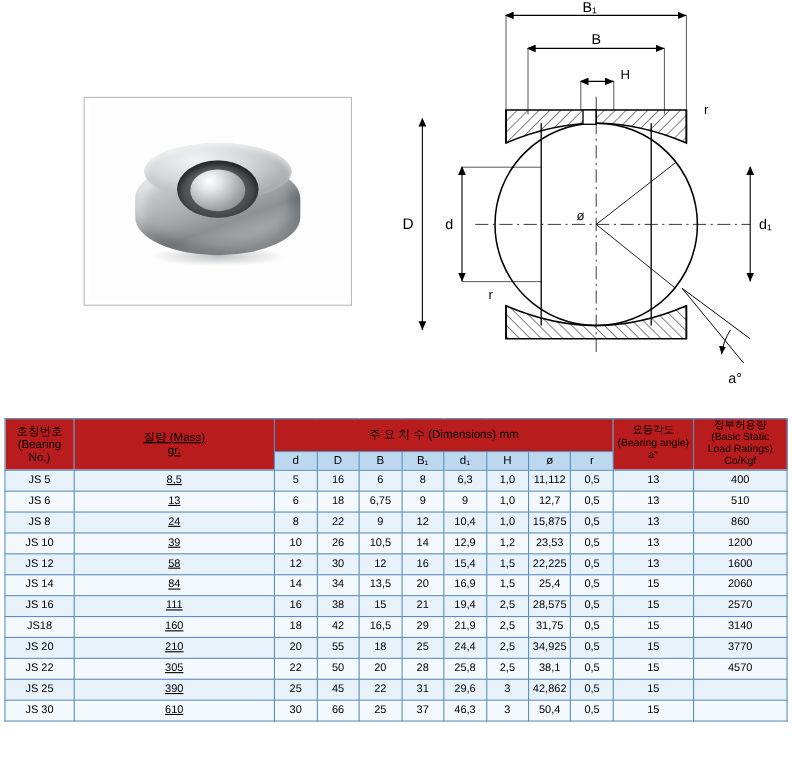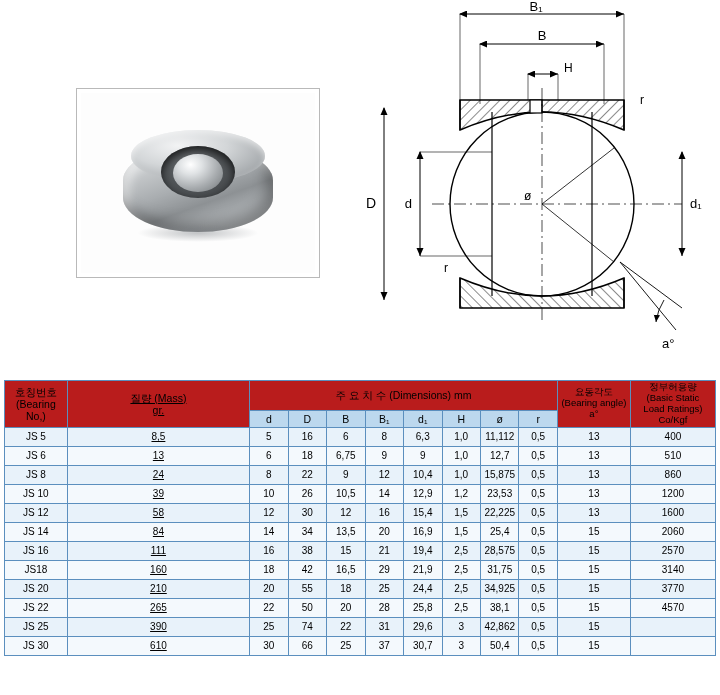--- a/index.html
+++ b/index.html
@@ -380,54 +380,54 @@
           <td class="rowcell col-dim">25</td>
           <td class="rowcell col-dim">24,4</td>
           <td class="rowcell col-dim">2,5</td>
           <td class="rowcell col-dim">34,925</td>
           <td class="rowcell col-dim">0,5</td>
           <td class="rowcell col-tilt">15</td>
           <td class="rowcell col-load">3770</td>
         </tr>
         <tr>
           <td class="rowcell-alt col-name">JS 22</td>
-          <td class="rowcell-alt col-mass">265</td>
+          <td class="rowcell-alt col-mass">305</td>
           <td class="rowcell-alt col-dim">22</td>
           <td class="rowcell-alt col-dim">50</td>
           <td class="rowcell-alt col-dim">20</td>
           <td class="rowcell-alt col-dim">28</td>
           <td class="rowcell-alt col-dim">25,8</td>
           <td class="rowcell-alt col-dim">2,5</td>
           <td class="rowcell-alt col-dim">38,1</td>
           <td class="rowcell-alt col-dim">0,5</td>
           <td class="rowcell-alt col-tilt">15</td>
           <td class="rowcell-alt col-load">4570</td>
         </tr>
         <tr>
           <td class="rowcell col-name">JS 25</td>
           <td class="rowcell col-mass">390</td>
           <td class="rowcell col-dim">25</td>
-          <td class="rowcell col-dim">74</td>
+          <td class="rowcell col-dim">45</td>
           <td class="rowcell col-dim">22</td>
           <td class="rowcell col-dim">31</td>
           <td class="rowcell col-dim">29,6</td>
           <td class="rowcell col-dim">3</td>
           <td class="rowcell col-dim">42,862</td>
           <td class="rowcell col-dim">0,5</td>
           <td class="rowcell col-tilt">15</td>
           <td class="rowcell col-load"></td>
         </tr>
         <tr>
           <td class="rowcell-alt col-name">JS 30</td>
           <td class="rowcell-alt col-mass">610</td>
           <td class="rowcell-alt col-dim">30</td>
           <td class="rowcell-alt col-dim">66</td>
           <td class="rowcell-alt col-dim">25</td>
           <td class="rowcell-alt col-dim">37</td>
-          <td class="rowcell-alt col-dim">30,7</td>
+          <td class="rowcell-alt col-dim">46,3</td>
           <td class="rowcell-alt col-dim">3</td>
           <td class="rowcell-alt col-dim">50,4</td>
           <td class="rowcell-alt col-dim">0,5</td>
           <td class="rowcell-alt col-tilt">15</td>
           <td class="rowcell-alt col-load"></td>
         </tr>
       </tbody>
   </table>
 
 </div>

